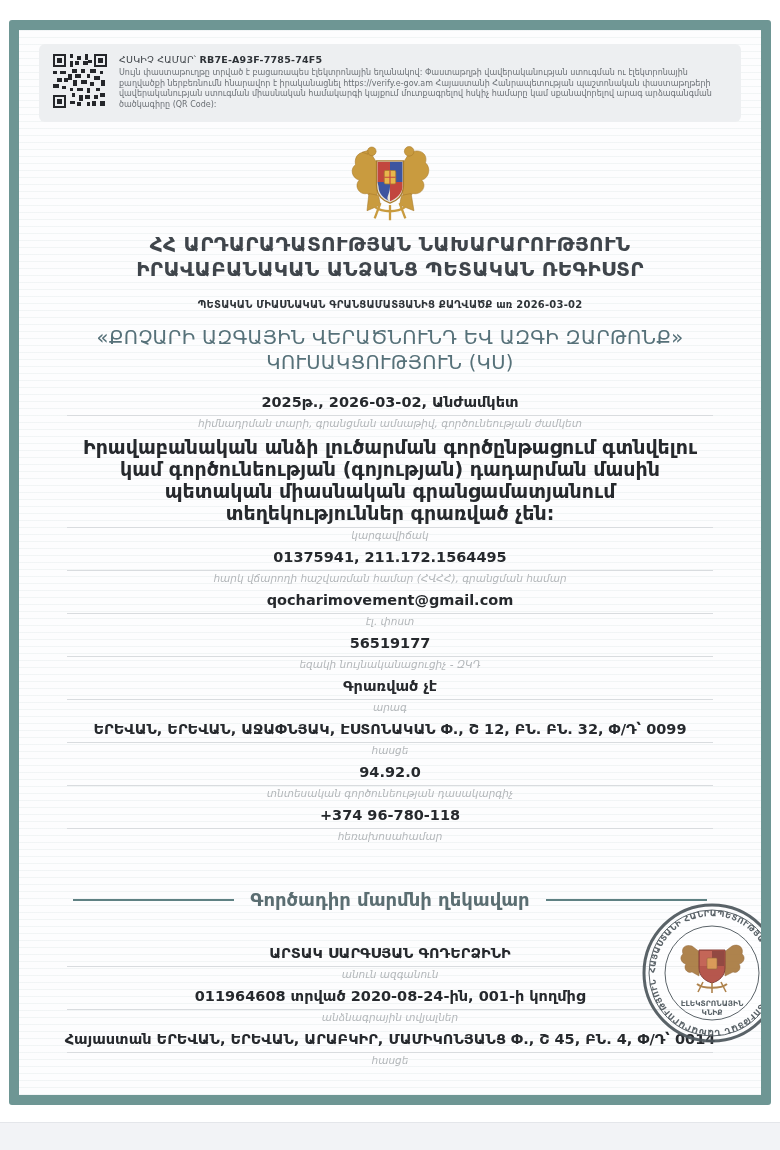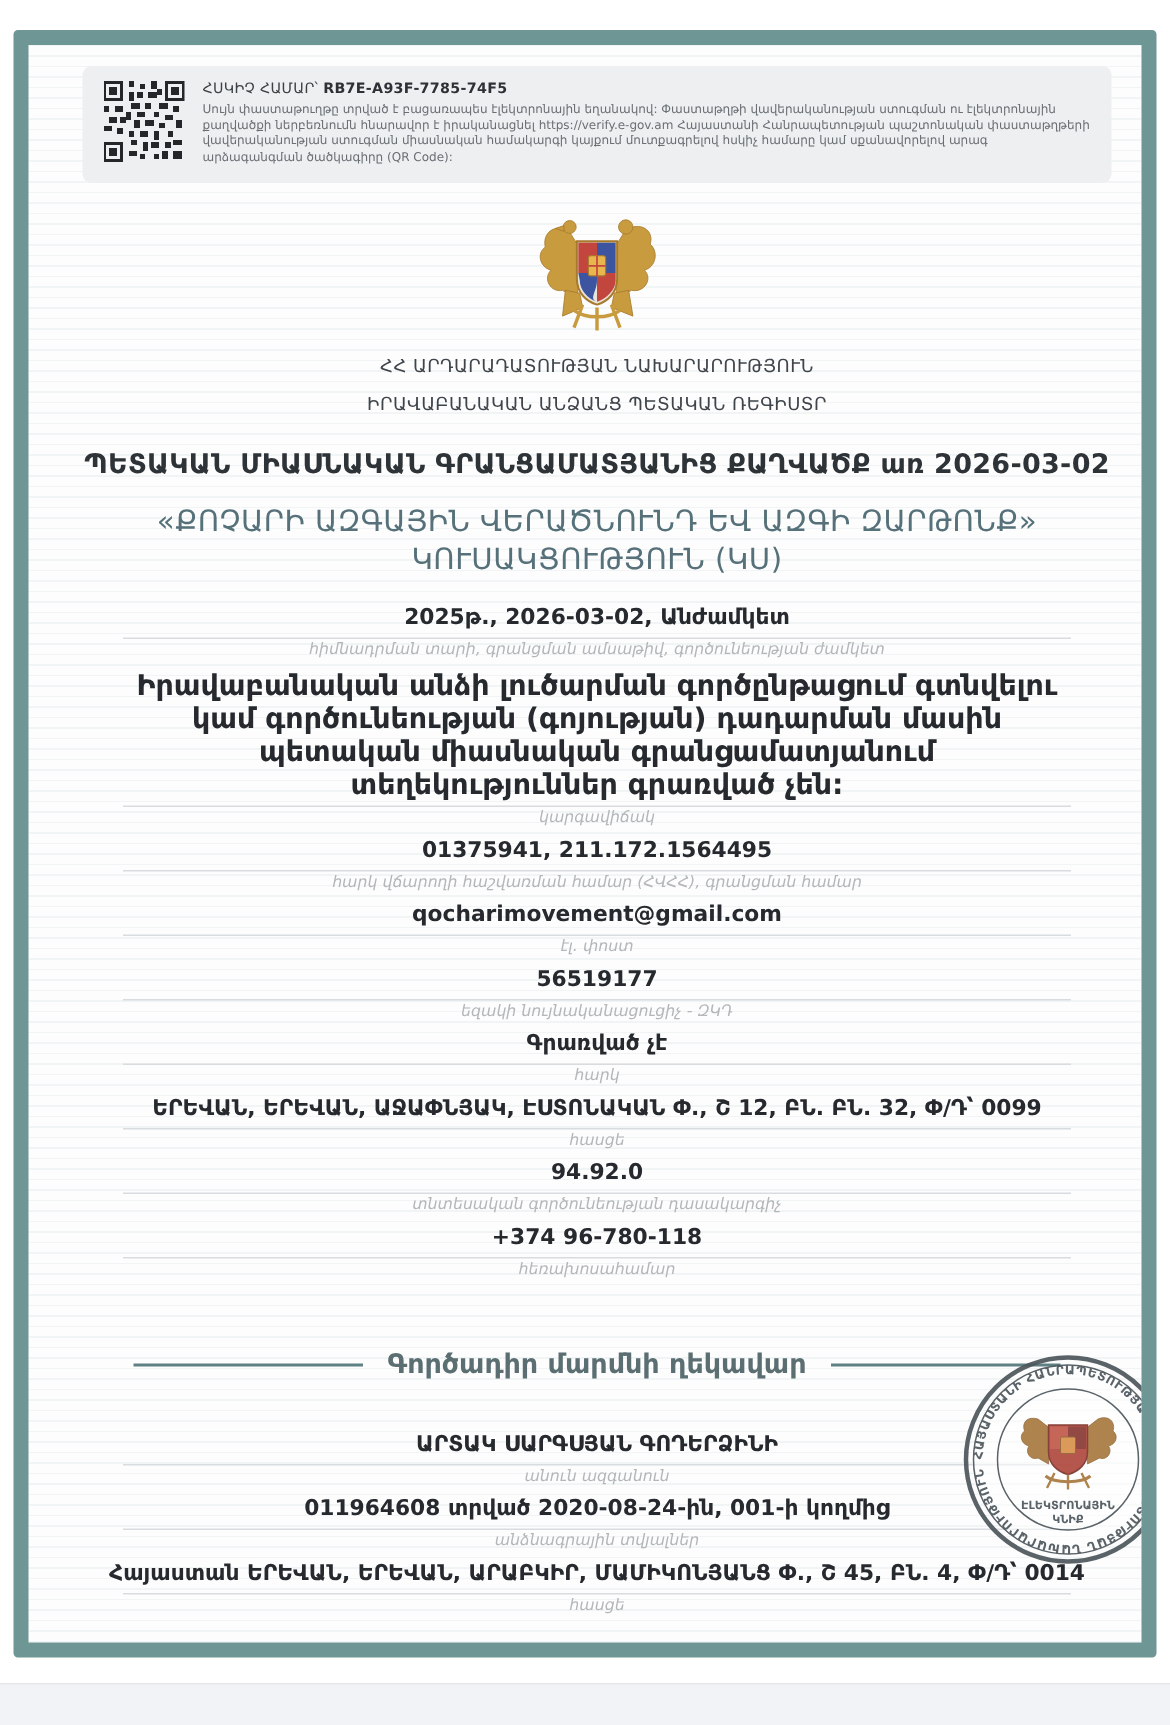--- a/index.html
+++ b/index.html
@@ -9,33 +9,33 @@
     -webkit-font-smoothing:antialiased;overflow:hidden;
   }
   .outside-footer{position:absolute;left:0;top:1122px;width:780px;height:28px;background:#f2f3f6;border-top:1px solid #e4e6ea;}
   .doc{
     position:absolute;left:9px;top:20px;width:762px;height:1085px;
     border:10px solid #6e9694;border-radius:3px;background:
       repeating-linear-gradient(180deg, rgba(140,170,168,0.10) 0 1px, rgba(255,255,255,0) 1px 7px),
       #fdfdfe;
     box-sizing:border-box;overflow:hidden;position:absolute;
   }
-  .inner{position:relative;width:100%;height:100%;padding:14px 20px 0 36px;box-sizing:border-box;text-align:center;}
+  .inner{position:relative;width:100%;height:100%;padding:14px 20px 0 20px;box-sizing:border-box;text-align:center;}
   
   .qr-box{display:flex;align-items:flex-start;gap:12px;background:#edeff1;border-radius:6px;padding:10px 14px;text-align:left;min-height:58px;}
   .qr-img{width:54px;height:54px;flex:0 0 54px;}
   .qr-texts{flex:1;}
   .qr-head{font-size:9.5px;color:#3c4146;margin-bottom:3px;letter-spacing:.2px;}
   .qr-head b{color:#2d3136;}
   .qr-note{font-size:8px;line-height:10.5px;color:#6a6f74;}
   
   .arms-wrap{margin:14px auto 4px auto;width:96px;height:92px;}
   
-  .ministry{font-weight:normal;font-size:12px;line-height:25px;color:#3f454b;letter-spacing:.3px;}
-  .extract{margin-top:17px;font-weight:bold;font-size:18px;color:#2e3338;letter-spacing:.2px;}
+  .ministry{font-weight:bold;font-size:20px;line-height:25px;color:#3f454b;letter-spacing:.3px;}
+  .extract{margin-top:17px;font-weight:bold;font-size:10px;color:#2e3338;letter-spacing:.2px;}
   .orgname{margin-top:15px;font-weight:normal;font-size:19.5px;line-height:25px;color:#567179;letter-spacing:.3px;}
   
   .fields{margin-top:18px;}
   .field{margin-bottom:6px;}
   .fv{font-weight:bold;font-size:14.5px;line-height:19px;color:#26292d;}
   .fv.para{max-width:620px;margin:0 auto;font-size:19px;line-height:22px;}
   .fl{width:92%;height:1px;background:#d9dcdf;margin:3px auto 1px auto;}
   .fc{font-style:italic;font-size:10.5px;line-height:13px;color:#b3b7ba;}
   
   .sig-row{display:flex;align-items:center;gap:16px;margin:46px 34px 34px 34px;}
@@ -188,21 +188,21 @@
 
       <div class="field">
         <div class="fv">56519177</div>
         <div class="fl"></div>
         <div class="fc">եզակի նույնականացուցիչ - ԶԿԴ</div>
       </div>
 
       <div class="field">
         <div class="fv">Գրառված չէ</div>
         <div class="fl"></div>
-        <div class="fc">հարկ</div>
+        <div class="fc">արագ</div>
       </div>
 
       <div class="field">
         <div class="fv">ԵՐԵՎԱՆ, ԵՐԵՎԱՆ, ԱՋԱՓՆՅԱԿ, ԷՍՏՈՆԱԿԱՆ Փ., Շ 12, ԲՆ. ԲՆ. 32, Փ/Դ՝ 0099</div>
         <div class="fl"></div>
         <div class="fc">հասցե</div>
       </div>
 
       <div class="field">
         <div class="fv">94.92.0</div>

